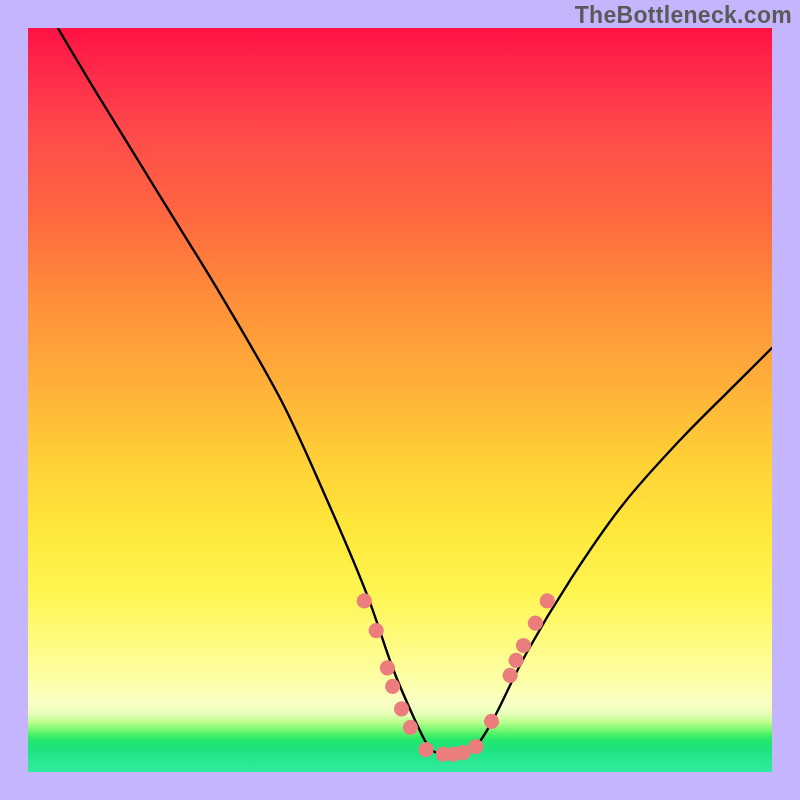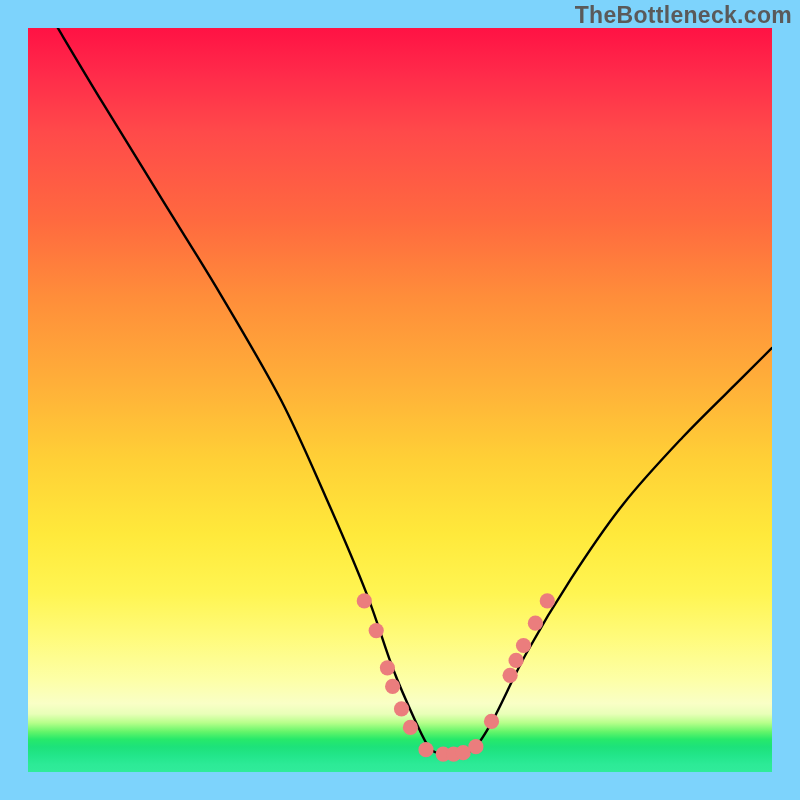--- a/index.html
+++ b/index.html
@@ -10,21 +10,21 @@
     overflow: hidden;
     background: #000;
     font-family: Arial, Helvetica, sans-serif;
   }
   .frame {
     position: absolute;
     top: 0;
     left: 0;
     width: 800px;
     height: 800px;
-    background: #7dd3fc;
+    background: #c4b5fd;
   }
   .plot-area {
     position: absolute;
     top: 28px;
     left: 28px;
     width: 744px;
     height: 744px;
     
     background: linear-gradient(
       to bottom,

